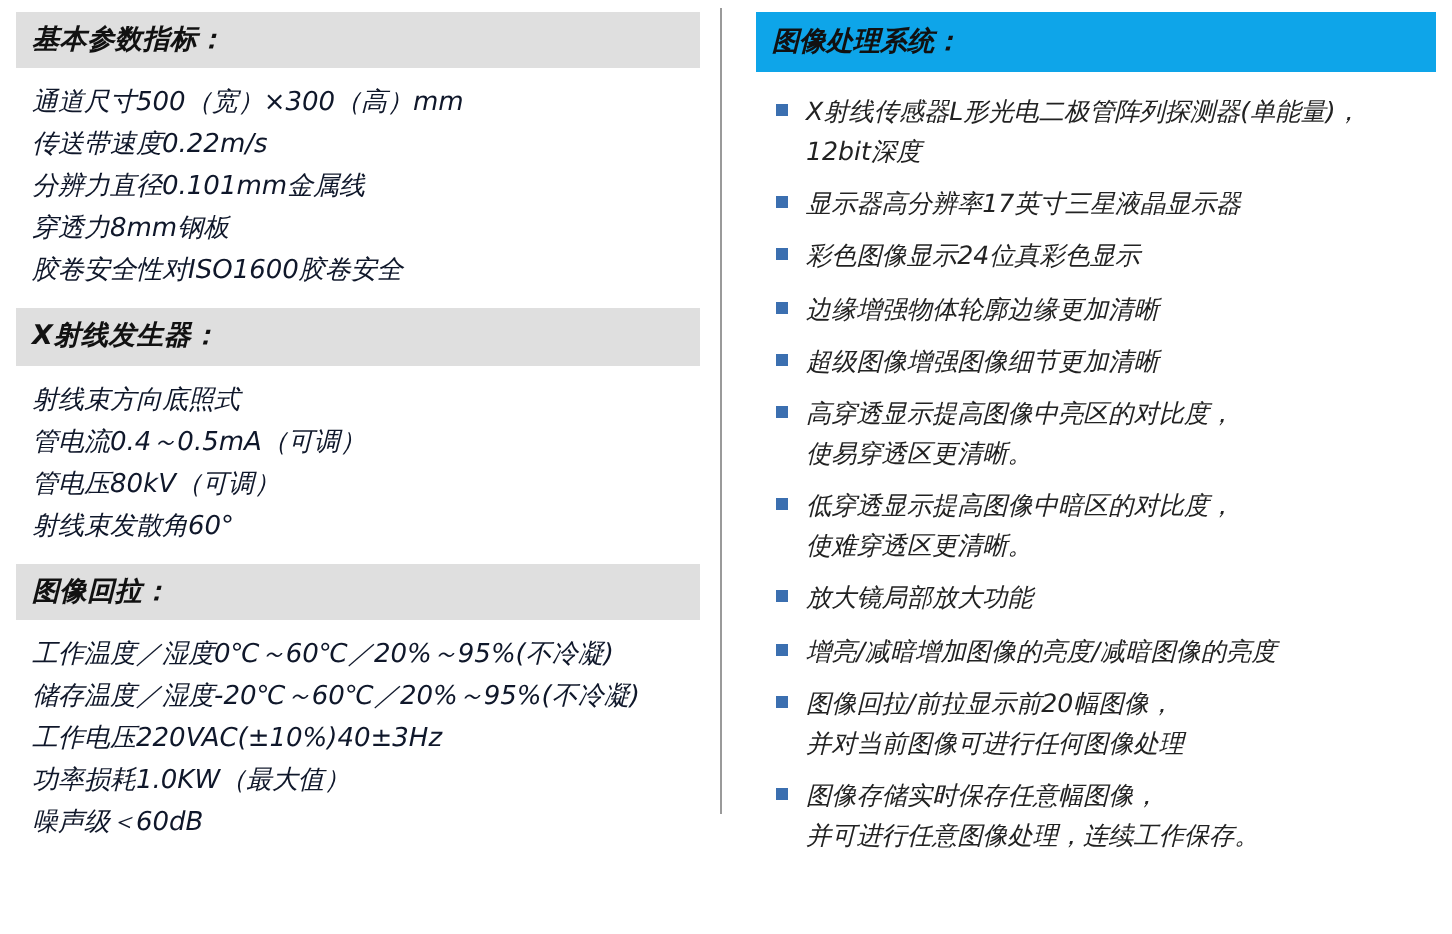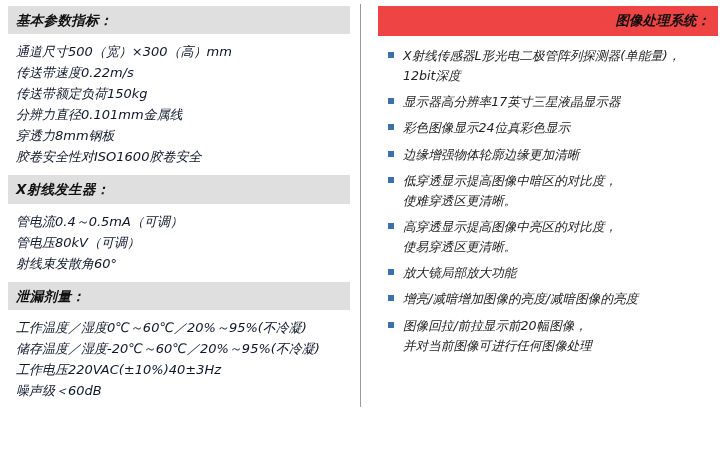--- a/index.html
+++ b/index.html
@@ -84,65 +84,65 @@
     width: 6px;
     height: 6px;
     background: #3b6fb0;
     display: block;
   }
   .bullet-text {
     display: block;
     white-space: pre-wrap;
   }
   .right-title {
-    background: #ef4444;
+    background: #0ea5e9;
     font-weight: bold;
     font-size: 13.5px;
     color: #111111;
     padding: 6px 8px 6px 8px;
-    text-align: right;
   }
   .right-body {
     padding: 10px 2px 4px 10px;
   }
 </style>
 </head>
 <body>
 
 <div class="page">
 
   <div class="col-left">
 
     <div class="section">
       <div class="section-title">基本参数指标：</div>
       <div class="section-body">
         <div class="plain-line">通道尺寸500（宽）×300（高）mm</div>
         <div class="plain-line">传送带速度0.22m/s</div>
-        <div class="plain-line">传送带额定负荷150kg</div>
         <div class="plain-line">分辨力直径0.101mm金属线</div>
         <div class="plain-line">穿透力8mm钢板</div>
         <div class="plain-line">胶卷安全性对ISO1600胶卷安全</div>
       </div>
     </div>
 
     <div class="section">
       <div class="section-title">X射线发生器：</div>
       <div class="section-body">
+        <div class="plain-line">射线束方向底照式</div>
         <div class="plain-line">管电流0.4～0.5mA（可调）</div>
         <div class="plain-line">管电压80kV（可调）</div>
         <div class="plain-line">射线束发散角60°</div>
       </div>
     </div>
 
     <div class="section">
-      <div class="section-title">泄漏剂量：</div>
+      <div class="section-title">图像回拉：</div>
       <div class="section-body">
         <div class="plain-line">工作温度／湿度0℃～60℃／20%～95%(不冷凝)</div>
         <div class="plain-line">储存温度／湿度-20℃～60℃／20%～95%(不冷凝)</div>
         <div class="plain-line">工作电压220VAC(±10%)40±3Hz</div>
+        <div class="plain-line">功率损耗1.0KW（最大值）</div>
         <div class="plain-line">噪声级＜60dB</div>
       </div>
     </div>
 
   </div>
 
   <div class="divider"></div>
 
   <div class="col-right">
     <div class="right-title">图像处理系统：</div>
@@ -160,38 +160,47 @@
         <li class="bullet-item">
           <span class="bullet-marker"></span>
           <span class="bullet-text">彩色图像显示24位真彩色显示</span>
         </li>
         <li class="bullet-item">
           <span class="bullet-marker"></span>
           <span class="bullet-text">边缘增强物体轮廓边缘更加清晰</span>
         </li>
         <li class="bullet-item">
           <span class="bullet-marker"></span>
+          <span class="bullet-text">超级图像增强图像细节更加清晰</span>
+        </li>
+        <li class="bullet-item">
+          <span class="bullet-marker"></span>
+          <span class="bullet-text">高穿透显示提高图像中亮区的对比度，
+使易穿透区更清晰。</span>
+        </li>
+        <li class="bullet-item">
+          <span class="bullet-marker"></span>
           <span class="bullet-text">低穿透显示提高图像中暗区的对比度，
 使难穿透区更清晰。</span>
         </li>
         <li class="bullet-item">
           <span class="bullet-marker"></span>
-          <span class="bullet-text">高穿透显示提高图像中亮区的对比度，
-使易穿透区更清晰。</span>
-        </li>
-        <li class="bullet-item">
-          <span class="bullet-marker"></span>
           <span class="bullet-text">放大镜局部放大功能</span>
         </li>
         <li class="bullet-item">
           <span class="bullet-marker"></span>
           <span class="bullet-text">增亮/减暗增加图像的亮度/减暗图像的亮度</span>
         </li>
         <li class="bullet-item">
           <span class="bullet-marker"></span>
           <span class="bullet-text">图像回拉/前拉显示前20幅图像，
 并对当前图像可进行任何图像处理</span>
         </li>
+        <li class="bullet-item">
+          <span class="bullet-marker"></span>
+          <span class="bullet-text">图像存储实时保存任意幅图像，
+并可进行任意图像处理，连续工作保存。</span>
+        </li>
       </ul>
     </div>
   </div>
 
 </div>
 
 </body></html>

